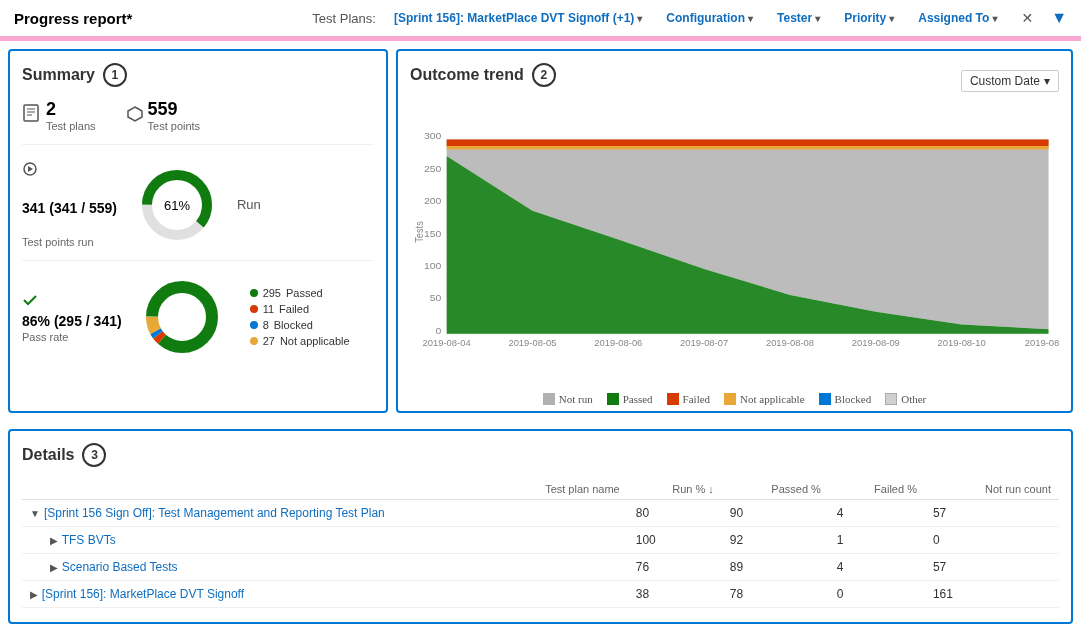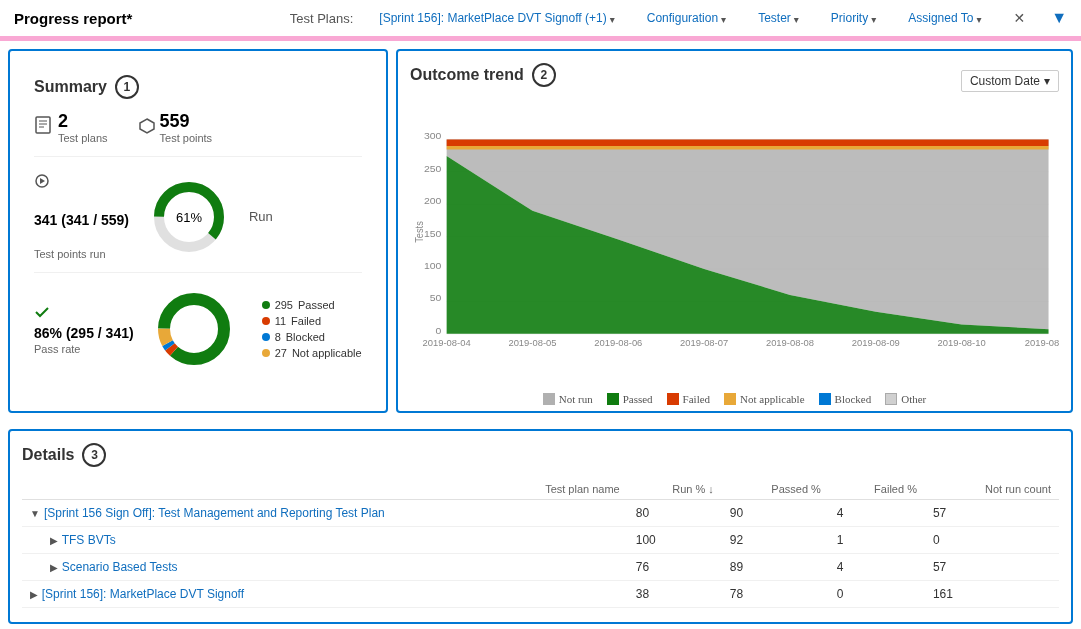--- a/index.html
+++ b/index.html
@@ -1,32 +1,32 @@
 <!DOCTYPE html>
 <html><head>
   <meta charset="utf-8">
   <style>
     * { box-sizing: border-box; margin: 0; padding: 0; }
     body { font-family: 'Segoe UI', Arial, sans-serif; font-size: 13px; background: #fff; color: #333; width: 1081px; height: 629px; overflow: hidden; }
 
     
     .header { display: flex; align-items: center; justify-content: space-between; padding: 8px 14px; border-bottom: 5px solid #f9a8d4; background: #fff; }
     .header-title { font-size: 15px; font-weight: 600; color: #000; }
-    .filter-item { display: flex; align-items: flex-end; gap: 3px; cursor: pointer; padding: 3px 6px; border-radius: 2px; color: #106ebe; font-size: 12px; }
+    .filter-item { display: flex; align-items: center; gap: 3px; cursor: pointer; padding: 3px 6px; border-radius: 2px; color: #106ebe; font-size: 12px; font-weight: bold; }
     .filter-label { color: #555; }
     .chevron { font-size: 10px; color: #555; }
     .close-btn { cursor: pointer; font-size: 14px; color: #555; padding: 2px 6px; }
 
     
     .main-content { display: flex; flex-direction: column; height: calc(629px - 38px); }
     .top-row { display: flex; height: 380px; padding: 8px; gap: 8px; }
     .bottom-row { padding: 8px; flex: 1; }
 
     
-    .summary-panel { border: 2px solid #0078d4; border-radius: 4px; padding: 24px; width: 380px; min-width: 380px; background: #fff; }
+    .summary-panel { border: 2px solid #0078d4; border-radius: 4px; padding: 12px; width: 380px; min-width: 380px; background: #fff; }
     .panel-title { font-size: 16px; font-weight: 600; margin-bottom: 12px; display: flex; align-items: center; gap: 8px; }
     .circle-num { width: 24px; height: 24px; border-radius: 50%; border: 2px solid #333; display: flex; align-items: center; justify-content: center; font-size: 12px; font-weight: 700; }
 
     .summary-stats { display: flex; gap: 30px; margin-bottom: 16px; padding-bottom: 12px; border-bottom: 1px solid #f0f0f0; }
     .stat-item { display: flex; flex-direction: column; gap: 2px; }
     .stat-number { font-size: 18px; font-weight: 600; color: #000; }
     .stat-label { font-size: 11px; color: #666; }
 
     .summary-run { display: flex; align-items: center; gap: 20px; margin-bottom: 16px; padding-bottom: 12px; border-bottom: 1px solid #f0f0f0; }
     .run-left { display: flex; flex-direction: column; gap: 20px; }
@@ -65,21 +65,21 @@
     .details-table { width: 100%; border-collapse: collapse; margin-top: 8px; }
     .details-table th { font-size: 11px; color: #666; font-weight: 400; padding: 4px 8px; text-align: right; border-bottom: 1px solid #e0e0e0; }
     .details-table td { font-size: 12px; padding: 6px 8px; border-bottom: 1px solid #f0f0f0; color: #333; }
     .row-link { color: #106ebe; cursor: pointer; }
 
     
     .chart-legend { display: flex; gap: 14px; margin-top: 6px; justify-content: center; flex-wrap: wrap; font-family: Liberation Serif, serif; }
     .chart-legend-item { display: flex; align-items: center; gap: 4px; font-size: 11px; color: #555; }
     .legend-rect { width: 12px; height: 12px; flex-shrink: 0; }
 
-    .header-filter-area { display: flex; align-items: center; gap: 20px; }
+    .header-filter-area { display: flex; align-items: center; gap: 12px; }
   </style>
 </head>
 <body>
 
 <div class="header">
   <span class="header-title">Progress report*</span>
   <div class="header-filter-area">
     <span class="filter-label">Test Plans:</span>
     <span class="filter-item">
       <span>[Sprint 156]: MarketPlace DVT Signoff (+1)</span>

